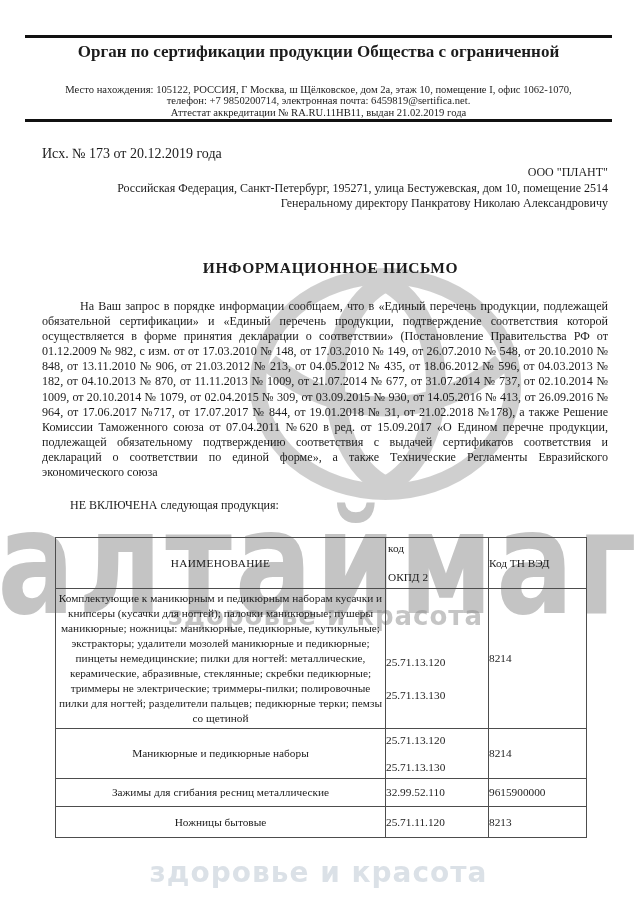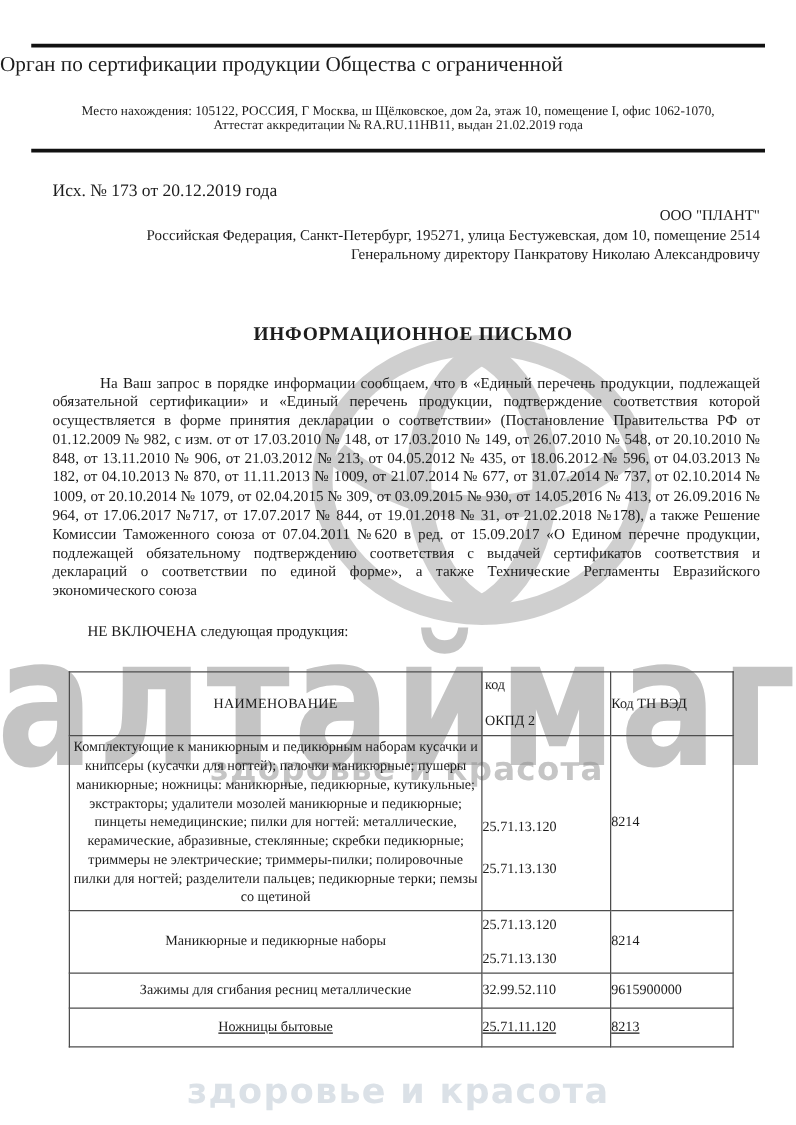--- a/index.html
+++ b/index.html
@@ -21,21 +21,21 @@
               font-size:28px;font-weight:bold;letter-spacing:1px;
               color:rgba(150,168,184,.34);white-space:nowrap;}
 
   
   .content{position:absolute;inset:0;z-index:1;}
   .abs{position:absolute;}
   .rule{position:absolute;left:25px;right:25px;height:2.5px;background:#111;}
   .rule-top{top:35px;}
   .rule-bottom{top:119px;}
 
-  .org-name{top:40px;left:0;right:0;font-weight:normal;
+  .org-name{top:40px;left:0;right:0;text-align:center;font-weight:bold;
             font-size:17px;line-height:23px;}
   .lh-address{top:84px;left:0;right:0;text-align:center;font-size:10.6px;
               line-height:11.4px;}
   .outgoing{top:146px;left:42px;font-size:14px;}
   .recipient{top:165px;right:29px;left:60px;text-align:right;font-size:12px;
              line-height:15.7px;}
   .letter-title{top:259px;left:0;right:0;text-align:center;font-weight:bold;
                 font-size:15.5px;letter-spacing:.6px;padding-left:24px;}
   .letter-body{top:299px;left:42px;right:29px;font-size:12.1px;
                line-height:15.1px;text-align:justify;text-indent:38px;}
@@ -53,21 +53,21 @@
   .th-name{text-align:center;font-weight:bold;letter-spacing:.3px;}
   .hdr-okpd{display:flex;flex-direction:column;justify-content:space-between;
             height:44px;padding:2px 0 2px 2px;text-align:left;}
   .hdr-tnved{padding-left:8px;text-align:left;}
   .cell-name{text-align:center;padding:3px 6px;}
   .cell-okpd{padding-left:4px;}
   .okpd-stack{display:flex;flex-direction:column;}
   .okpd-row1{padding-top:40px;gap:18px;}
   .okpd-row2{gap:12px;}
   .cell-tnved{padding-left:12px;}
-  .r1{height:140px;} .r2{height:50px;} .r3{height:28px;} .r4{height:31px;text-decoration:underline;}
+  .r1{height:140px;} .r2{height:50px;} .r3{height:28px;} .r4{height:31px;}
   .rh{height:51px;}
 </style>
 </head>
 <body>
 
 <div class="page">
 
   <div class="wm wm-logo">
     <svg width="285" height="232" viewBox="0 0 240 200">
       <g fill="none" stroke="#8f8f8f">
@@ -85,20 +85,21 @@
   <div class="content">
 
     <div class="rule rule-top"></div>
 
     <div class="abs org-name">
       <div>Орган по сертификации продукции Общества с ограниченной</div>
     </div>
 
     <div class="abs lh-address">
       <div>Место нахождения: 105122, РОССИЯ, Г Москва, ш Щёлковское, дом 2а, этаж 10, помещение I, офис 1062-1070,</div>
+      <div>телефон: +7 9850200714, электронная почта: 6459819@sertifica.net.</div>
       <div>Аттестат аккредитации № RA.RU.11НВ11, выдан 21.02.2019 года</div>
     </div>
 
     <div class="rule rule-bottom"></div>
 
     <div class="abs outgoing">Исх. № 173 от 20.12.2019 года</div>
 
     <div class="abs recipient">
       <div>ООО "ПЛАНТ"</div>
       <div>Российская Федерация, Санкт-Петербург, 195271, улица Бестужевская, дом 10, помещение 2514</div>

